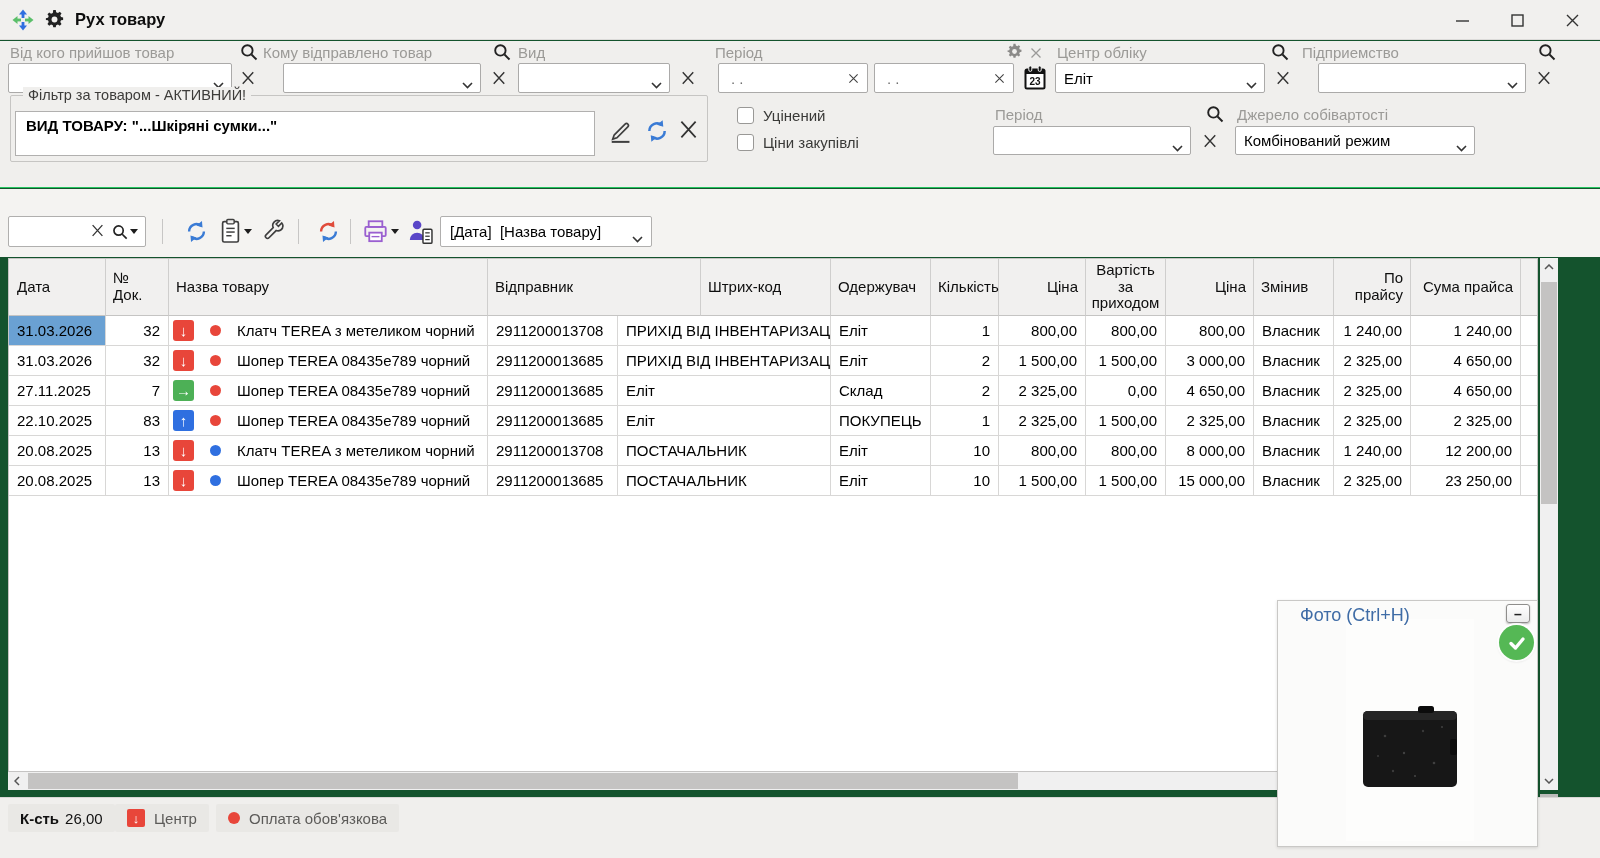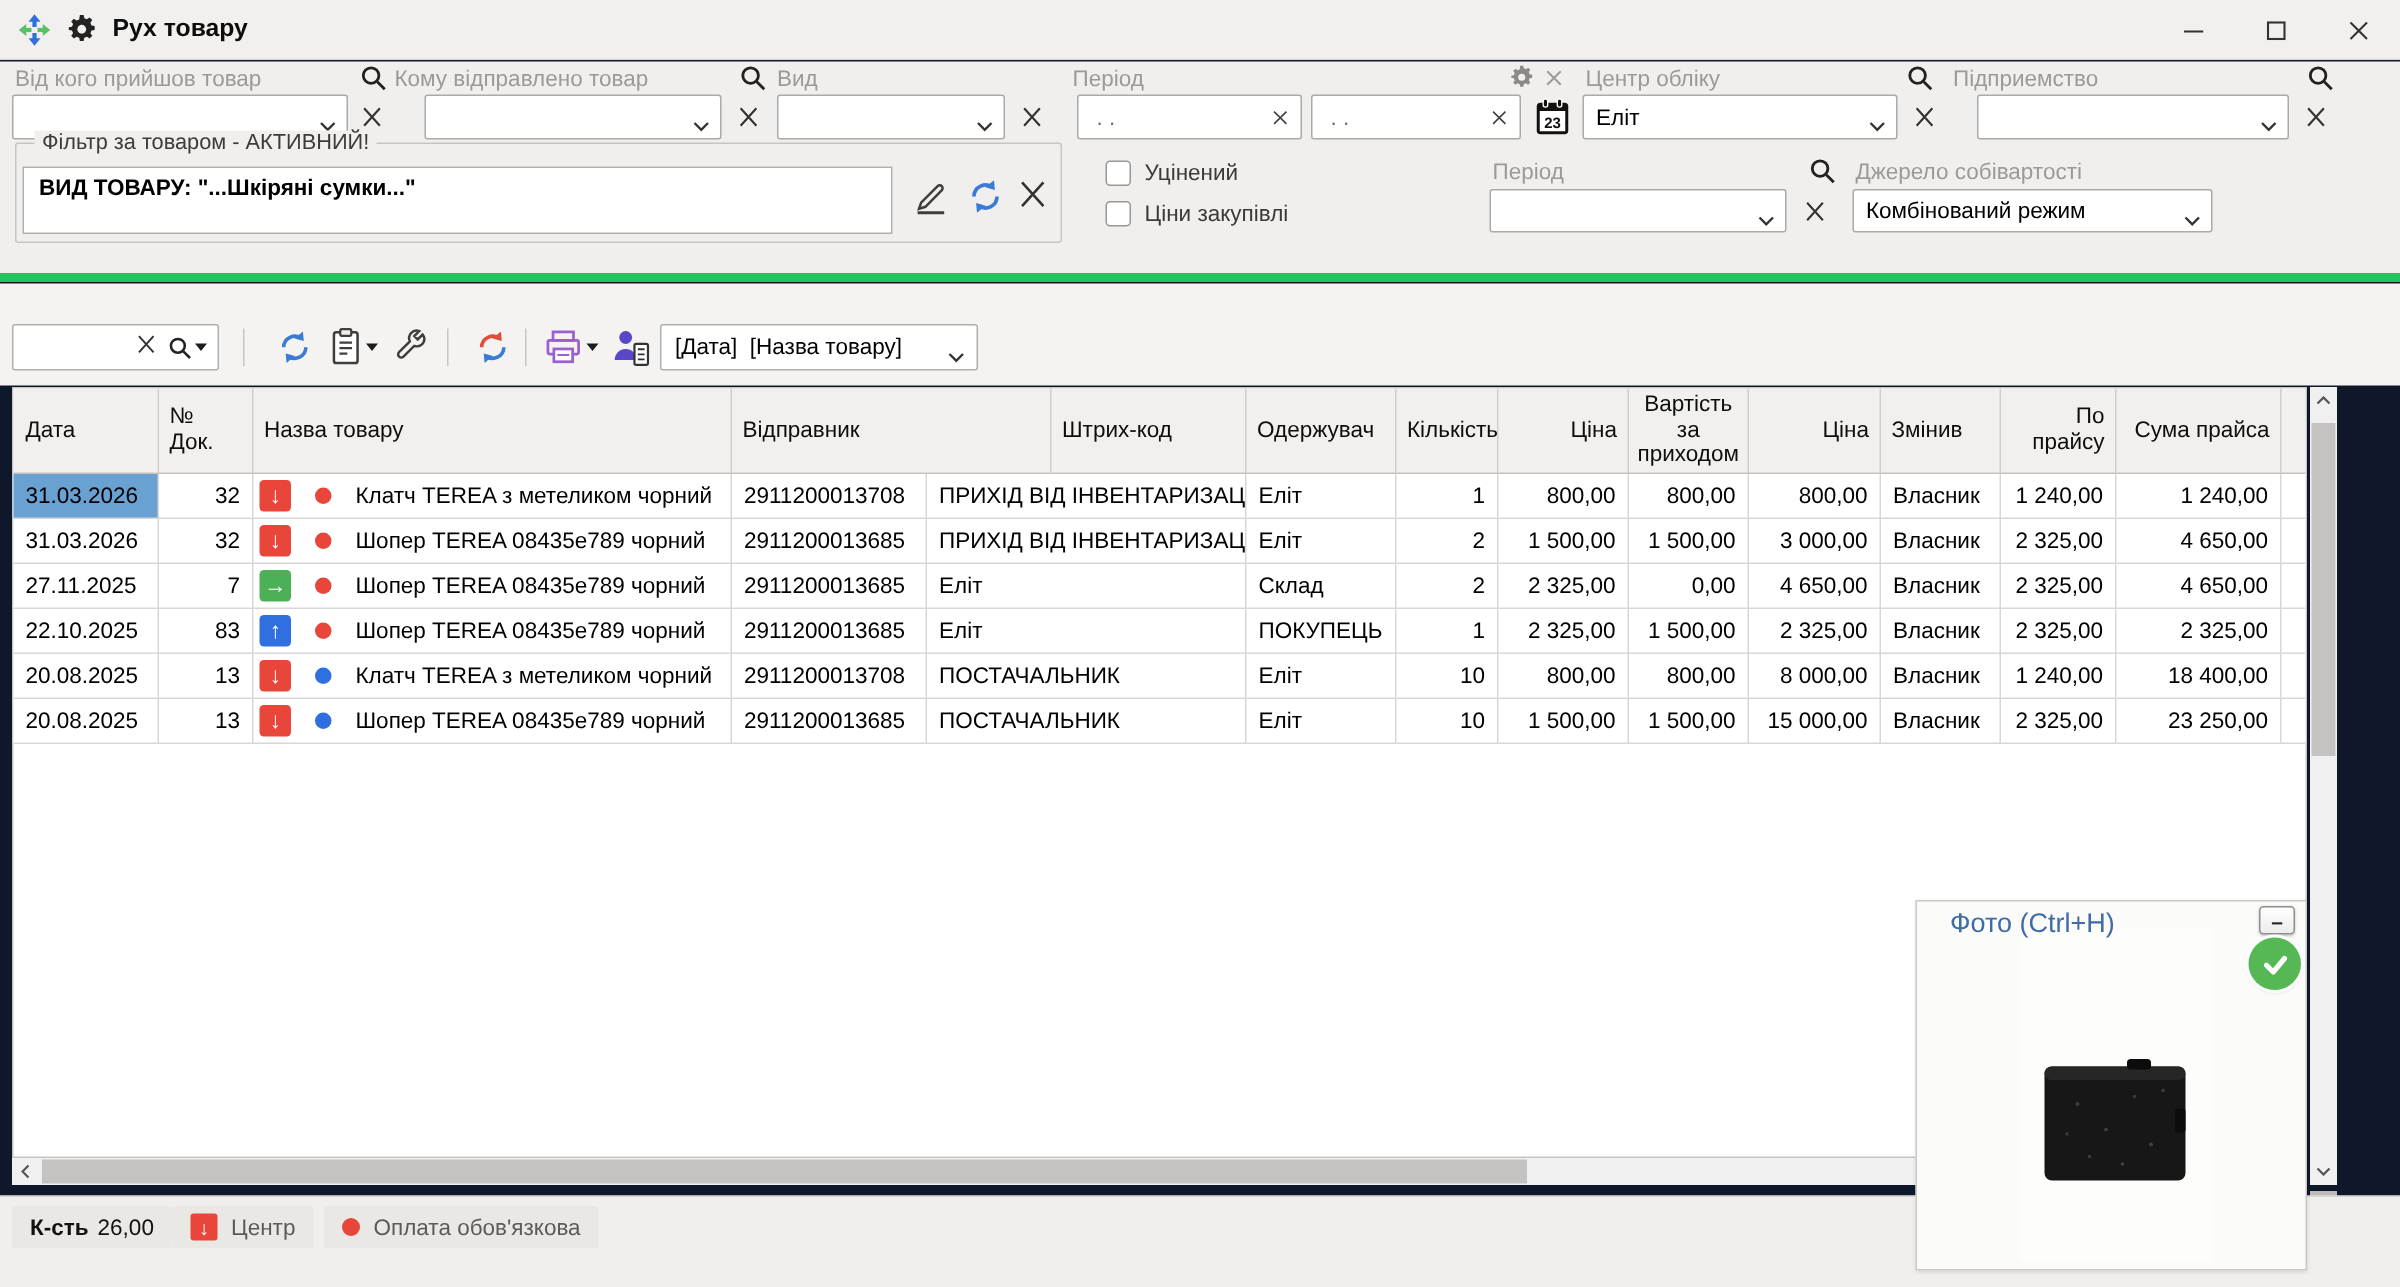--- a/index.html
+++ b/index.html
@@ -1,27 +1,27 @@
 <!DOCTYPE html>
 <html><head>
 <meta charset="utf-8">
 <style>
 *{margin:0;padding:0;box-sizing:border-box}
 html,body{width:1600px;height:858px}
 body{font-family:"Liberation Sans","DejaVu Sans",sans-serif;font-size:15px;color:#151515;background:#f2f1ef;overflow:hidden}
-.app{position:relative;width:1600px;height:858px;background:#0f172a}
+.app{position:relative;width:1600px;height:858px;background:#14532d}
 
 
 .titlebar{position:absolute;left:0;top:0;width:1600px;height:40px;background:#f1f0ee;border-bottom:1px solid #dcdbd9;display:flex;align-items:center;padding-left:12px;gap:10px}
 .title{font-weight:bold;font-size:16.5px;color:#0d0d0d}
 .win-controls{position:absolute;right:0;top:0;height:40px;display:flex}
 .win-btn{width:55px;height:40px;display:flex;align-items:center;justify-content:center;cursor:default}
 
 
-.filter-panel{position:absolute;left:0;top:41px;width:1600px;height:147px;background:#f0efed;border-bottom:6px solid #22c55e}
+.filter-panel{position:absolute;left:0;top:41px;width:1600px;height:147px;background:#f0efed;border-bottom:1px solid #22c55e}
 .flabel{position:absolute;color:#9b9a97;font-size:15px;white-space:nowrap}
 .ficon{position:absolute}
 .combo{position:absolute;height:30px;background:#fff;border:1px solid #abaaa9;border-radius:2px;display:flex;align-items:center;padding:0 26px 0 8px;color:#000;white-space:nowrap}
 .combo .chev{position:absolute;right:7px;top:11px}
 .datebox{position:absolute;height:30px;background:#fff;border:1px solid #abaaa9;border-radius:2px;display:flex;align-items:center;justify-content:space-between;padding:0 8px 0 12px;color:#6f6f6f}
 .xbtn{position:absolute;width:24px;height:26px;display:flex;align-items:center;justify-content:center}
 .fieldset{position:absolute;left:10px;top:54px;width:698px;height:67px;border:1px solid #c6c5c3;border-radius:2px}
 .fieldset .legend{position:absolute;left:12px;top:-9px;background:#f0efed;padding:0 5px;font-size:14.5px;color:#3d3c3a;white-space:nowrap}
 .itemfilter-box{position:absolute;left:4px;top:15px;width:580px;height:45px;background:#fff;border:1px solid #b1b0af;font-weight:bold;font-size:15px;padding:5px 10px;color:#000}
 .tool-ic{position:absolute;display:flex;align-items:center;justify-content:center}
@@ -470,21 +470,21 @@
         </div>
       <div class="td c3 pad">2911200013708</div>
       <div class="td c4 pad">ПОСТАЧАЛЬНИК</div>
       <div class="td c5 pad">Еліт</div>
       <div class="td c6 num">10</div>
       <div class="td c7 num">800,00</div>
       <div class="td c8 num">800,00</div>
       <div class="td c9 num">8 000,00</div>
       <div class="td c10 pad">Власник</div>
       <div class="td c11 num">1 240,00</div>
-      <div class="td c12 num">18 400,00</div>
+      <div class="td c12 num">12 200,00</div>
       <div class="td fill"></div>
     </div>
 
     <div class="tr">
       <div class="td c0">20.08.2025</div>
       <div class="td c1 num">13</div>
       <div class="td c2">
           <span class="abadge" style="background-color: rgb(232, 70, 58);">↓</span>
           <span class="dot" style="background-color: rgb(47, 111, 224);"></span>
           <span>Шопер TEREA 08435e789 чорний</span>

